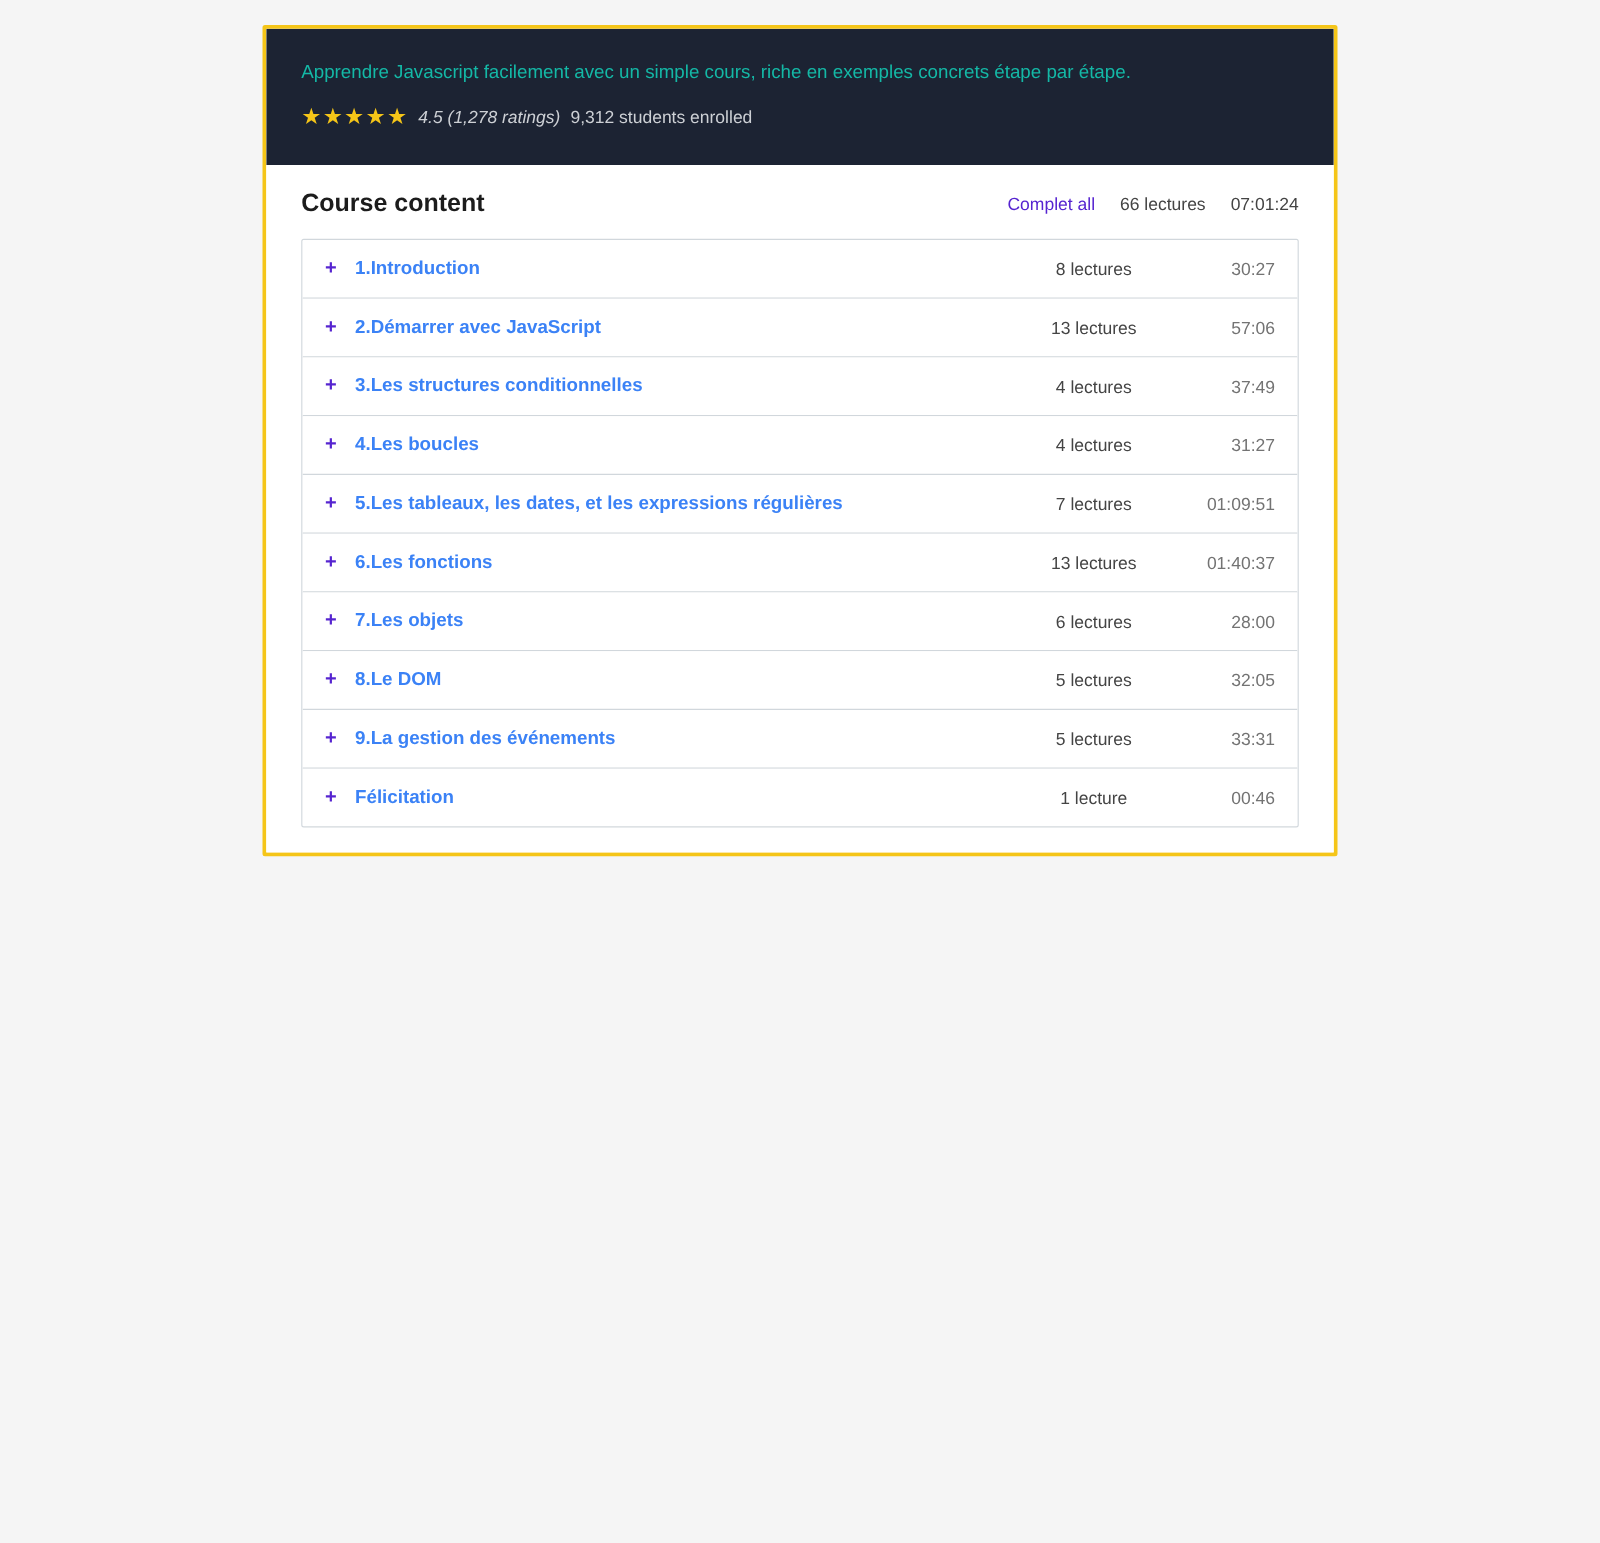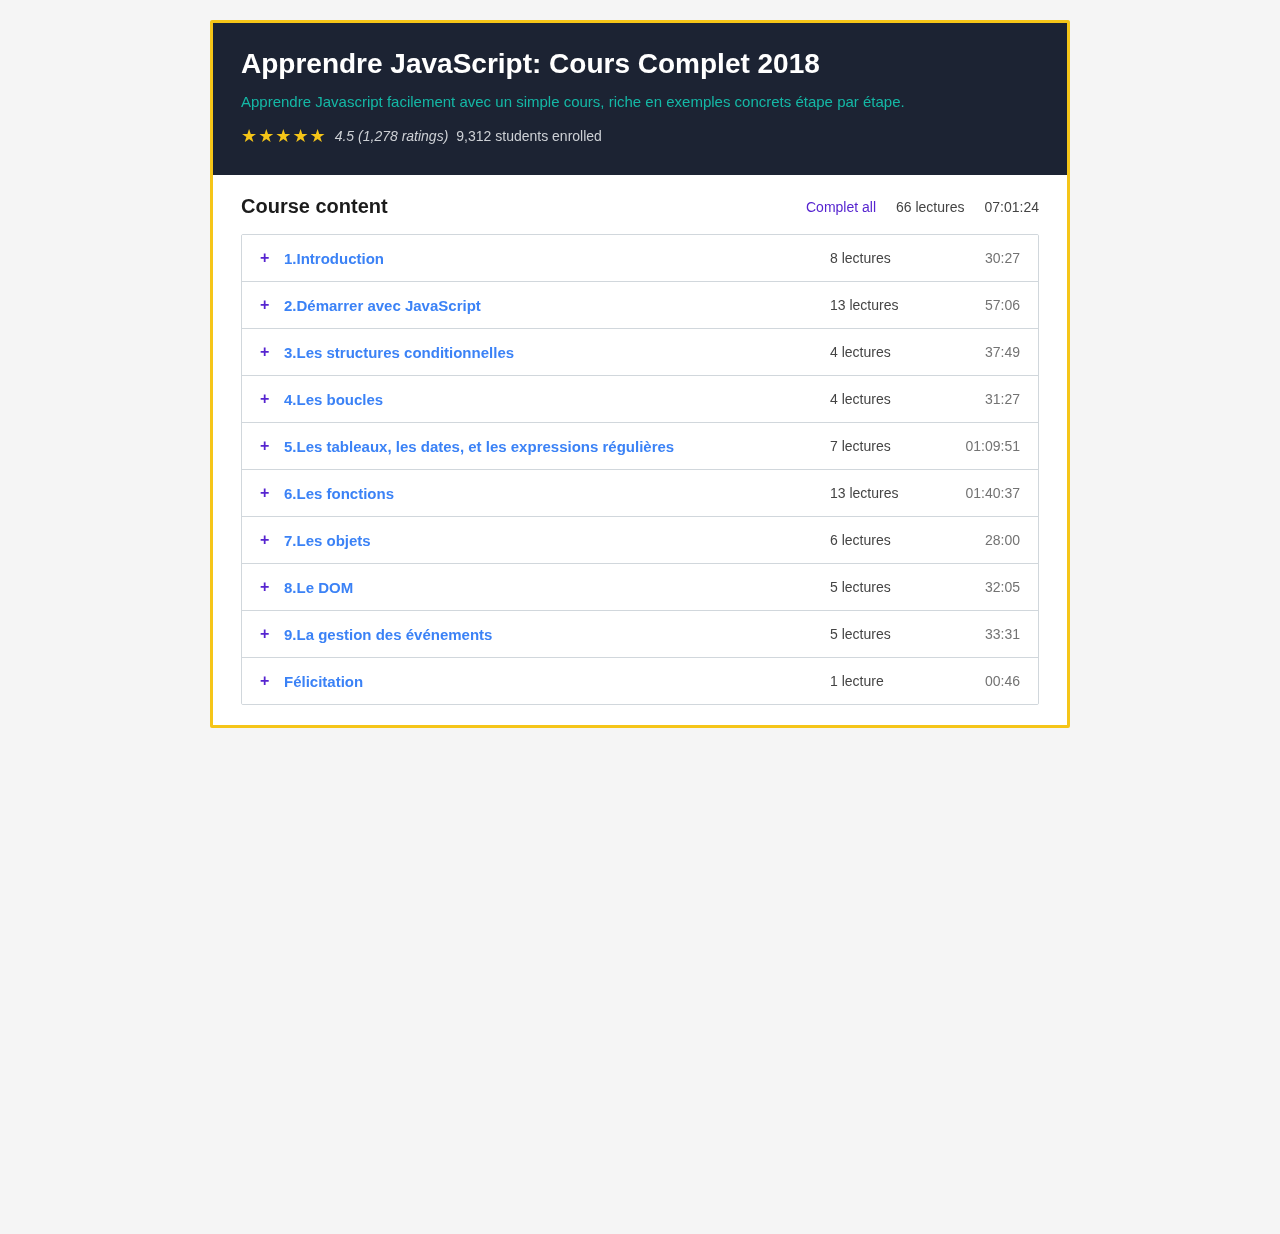--- a/index.html
+++ b/index.html
@@ -188,41 +188,40 @@
       display: flex;
       align-items: center;
       gap: 40px;
       flex-shrink: 0;
     }
 
     .section-lectures {
       font-size: 14px;
       color: #444;
       min-width: 90px;
-      text-align: left;
+      text-align: center;
     }
 
     .section-duration {
       font-size: 14px;
       color: #737373;
       min-width: 60px;
       text-align: right;
     }
 
     .content-body {
       padding-bottom: 20px;
     }
   </style>
 </head>
 <body>
 
 <div class="card">
 
   <div class="header">
-    <h1 class="header-title">Apprendre JavaScript: Cours Complet 2018</h1>
     <p class="header-subtitle">Apprendre Javascript facilement avec un simple cours, riche en exemples concrets étape par étape.</p>
 
     <div class="rating-row">
       <span class="stars">★★★★★</span>
       <span class="rating-value">
         <span>4.5</span>
         <span>(1,278 ratings)</span>
       </span>
       <span class="students">9,312 students enrolled</span>
     </div>

